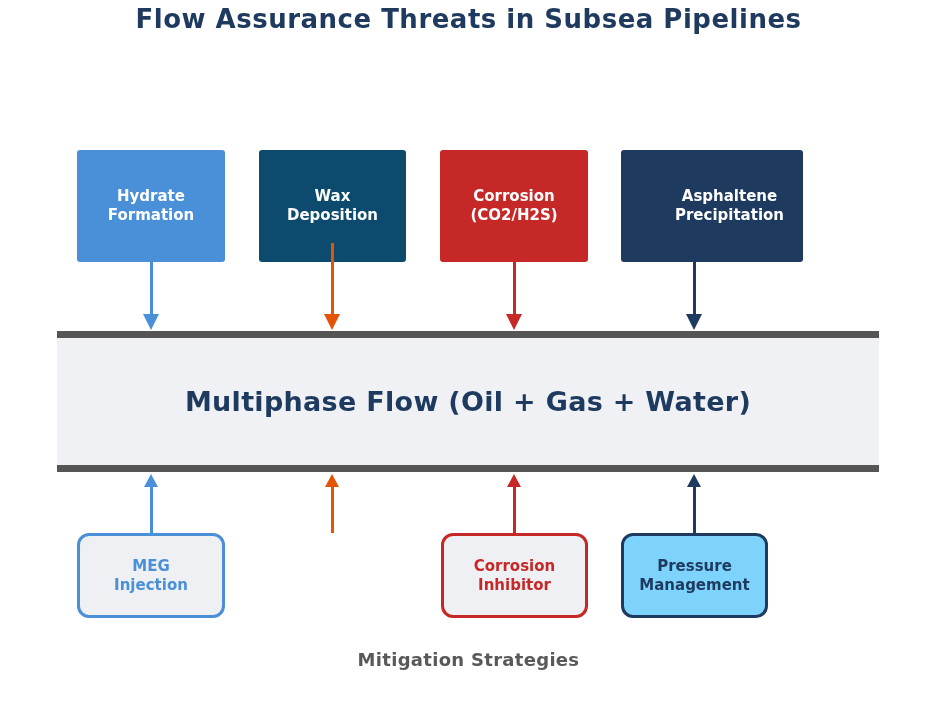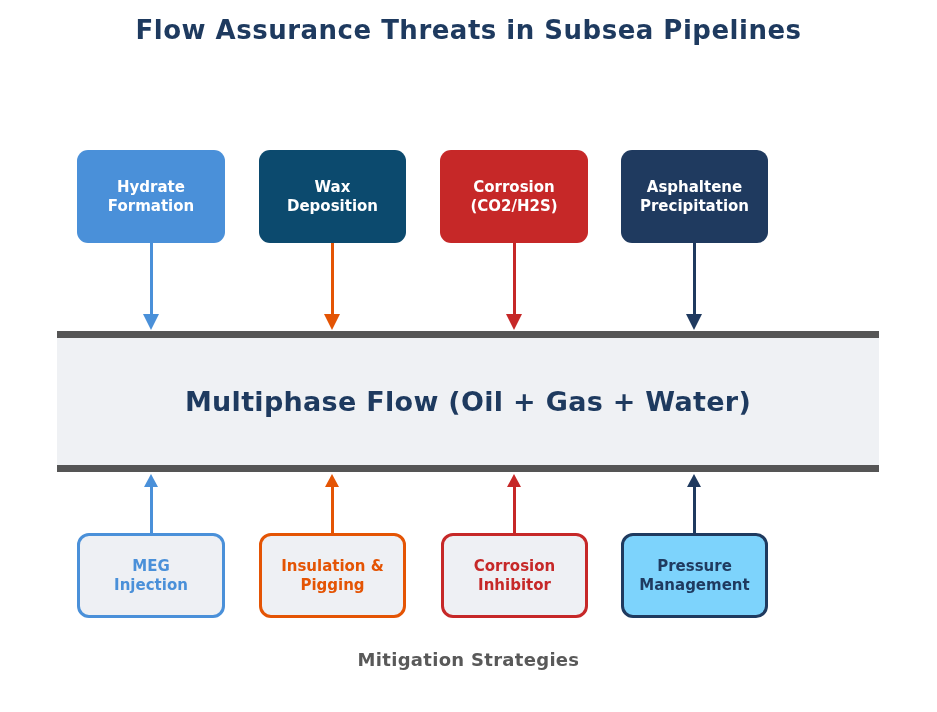--- a/index.html
+++ b/index.html
@@ -6,33 +6,33 @@
   .canvas {
     position: relative;
     width: 937px;
     height: 712px;
     background: #ffffff;
     font-family: "DejaVu Sans", sans-serif;
     overflow: hidden;
   }
   .title {
     position: absolute;
-    left: 0; top: 15px;
+    left: 0; top: 4px;
     width: 100%;
     margin: 0;
     text-align: center;
     font-size: 26px;
     font-weight: bold;
     letter-spacing: 0.5px;
   }
   .tbox {
     position: absolute;
     top: 150px;
-    height: 93px;
-    border-radius: 11px;
+    height: 112px;
+    border-radius: 3px;
     display: flex;
     align-items: center;
     justify-content: center;
     color: #ffffff;
     font-weight: bold;
     font-size: 15px;
     text-align: center;
     line-height: 1.25;
   }
   .mbox {
@@ -109,21 +109,21 @@
 Formation</span>
   </div>
   <div class="tbox" style="left: 259px; width: 147px; background-color: #0c4a6e;">
     <span class="label">Wax
 Deposition</span>
   </div>
   <div class="tbox" style="left: 440px; width: 148px; background-color: rgb(198, 40, 40);">
     <span class="label">Corrosion
 (CO2/H2S)</span>
   </div>
-  <div class="tbox" style="left: 621px; width: 147px; background-color: rgb(31, 58, 95);">
+  <div class="tbox" style="left: 621px; width: 147px; background-color: rgb(31, 58, 95); padding-left: 35px;">
     <span class="label">Asphaltene
 Precipitation</span>
   </div>
 
   <div class="arrow arrow-down" style="left:143px;">
     <div class="vline" style="background-color: rgb(74, 144, 217);"></div>
     <div class="head-down" style="border-top-color: rgb(74, 144, 217);"></div>
   </div>
   <div class="arrow arrow-down" style="left:324px;">
     <div class="vline" style="background-color: rgb(228, 84, 4);"></div>
@@ -156,24 +156,20 @@
   </div>
   <div class="arrow arrow-up" style="left:687px;">
     <div class="head-up" style="border-bottom-color: rgb(31, 58, 95);"></div>
     <div class="vline" style="background-color: rgb(31, 58, 95);"></div>
   </div>
 
   <div class="mbox" style="left: 77px; width: 148px; border-color: rgb(74, 144, 217); color: rgb(74, 144, 217); background-color: rgb(238, 240, 244);">
     <span class="label">MEG
 Injection</span>
   </div>
-  <div class="mbox" style="left: 259px; width: 147px; border-color: rgb(228, 84, 4); color: rgb(228, 84, 4); background-color: rgb(238, 240, 244);">
-    <span class="label">Insulation &amp;
-Pigging</span>
-  </div>
   <div class="mbox" style="left: 441px; width: 147px; border-color: rgb(198, 40, 40); color: rgb(198, 40, 40); background-color: rgb(238, 240, 244);">
     <span class="label">Corrosion
 Inhibitor</span>
   </div>
   <div class="mbox" style="left: 621px; width: 147px; border-color: rgb(31, 58, 95); color: rgb(31, 58, 95); background-color: #7dd3fc;">
     <span class="label">Pressure
 Management</span>
   </div>
 
   <div class="caption" style="color: rgb(89, 89, 89);">Mitigation Strategies</div>

